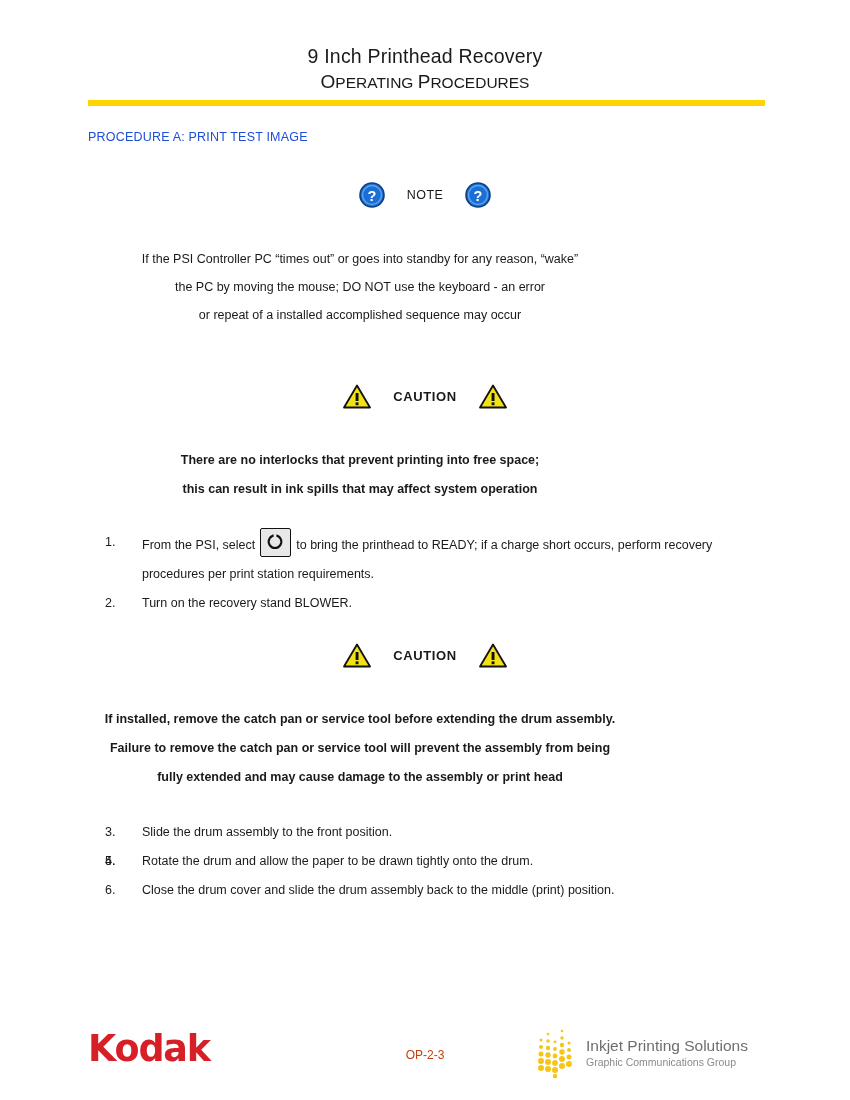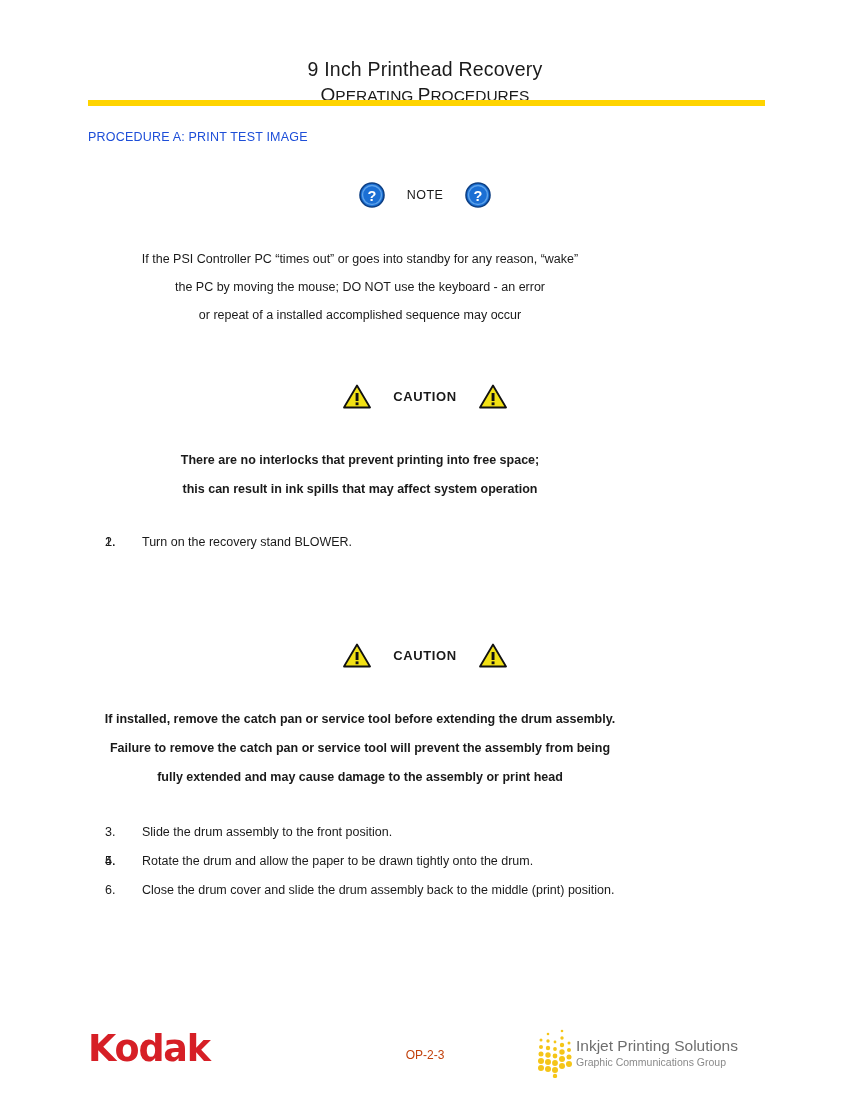--- a/index.html
+++ b/index.html
@@ -23,21 +23,20 @@
     height: 1100px;
   }
 
   
   .doc-header {
     position: absolute;
     left: 0;
     top: 44px;
     width: 850px;
     text-align: center;
-    margin-top: 13px;
   }
   .doc-title {
     font-size: 19.5px;
     letter-spacing: 0.2px;
     line-height: 25px;
     color: #1a1a1a;
   }
   .doc-subtitle {
     margin-top: 2px;
     font-size: 15.5px;
@@ -170,20 +169,21 @@
     text-align: center;
     font-size: 12px;
     color: #c2410c;
   }
   .ips-logo {
     position: absolute;
     left: 536px;
     top: 1026px;
     display: flex;
     align-items: center;
+    gap: 10px;
   }
   .ips-mark { width: 40px; height: 52px; display: block; }
   .ips-text-main {
     font-size: 15.5px;
     color: #6e6e6e;
     line-height: 19px;
   }
   .ips-text-sub {
     font-size: 10.5px;
     color: #8a8a8a;
@@ -249,20 +249,27 @@
 
   <div class="admon-body bold" style="top:446px;">
     <div class="line">There are no interlocks that prevent printing into free space;</div>
     <div class="line">this can result in ink spills that may affect system operation</div>
   </div>
 
   <div class="steps" style="top:528px;">
 
     <div class="step">
       <span class="step-num">1.</span>
+      <div class="step-body">
+        <span>From the PSI, select</span><span class="power-btn"><svg width="20" height="20" viewBox="0 0 20 20">
+              <path d="M10 3.4 A6.3 6.3 0 1 0 10.01 3.4" fill="none" stroke="#111" stroke-width="2.1" stroke-linecap="round"></path>
+              <rect x="8.6" y="1.2" width="2.8" height="4.2" fill="#e8e8e8"></rect>
+            </svg></span><span>to bring the printhead to READY; if a charge short occurs, perform recovery</span>
+        <span class="cont">procedures per print station requirements.</span>
+      </div>
     </div>
 
     <div class="step">
       <span class="step-num">2.</span>
       <div class="step-body">Turn on the recovery stand BLOWER.</div>
     </div>
 
   </div>
 
   <div class="admon" style="top:643px;">

